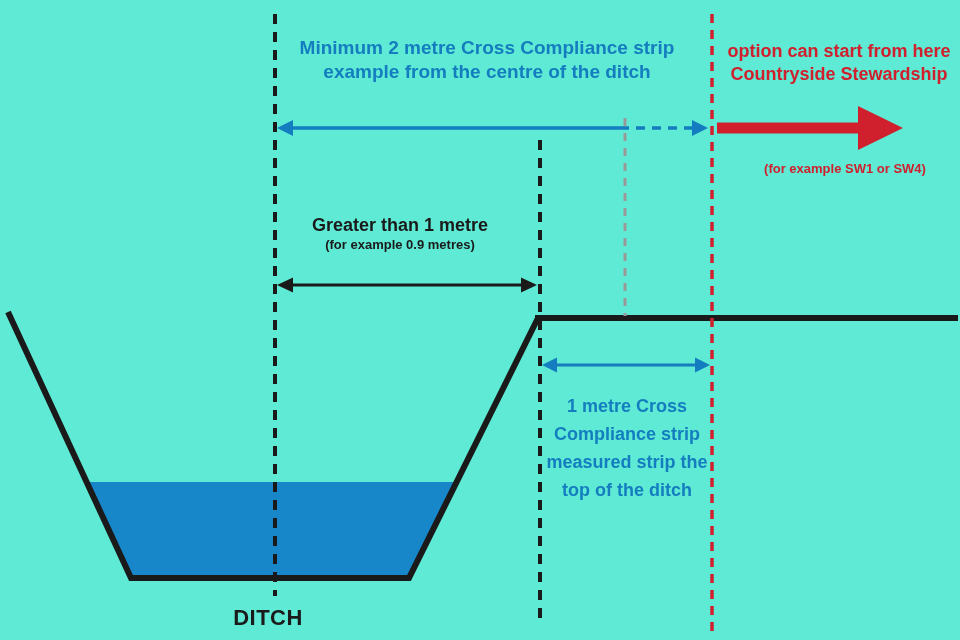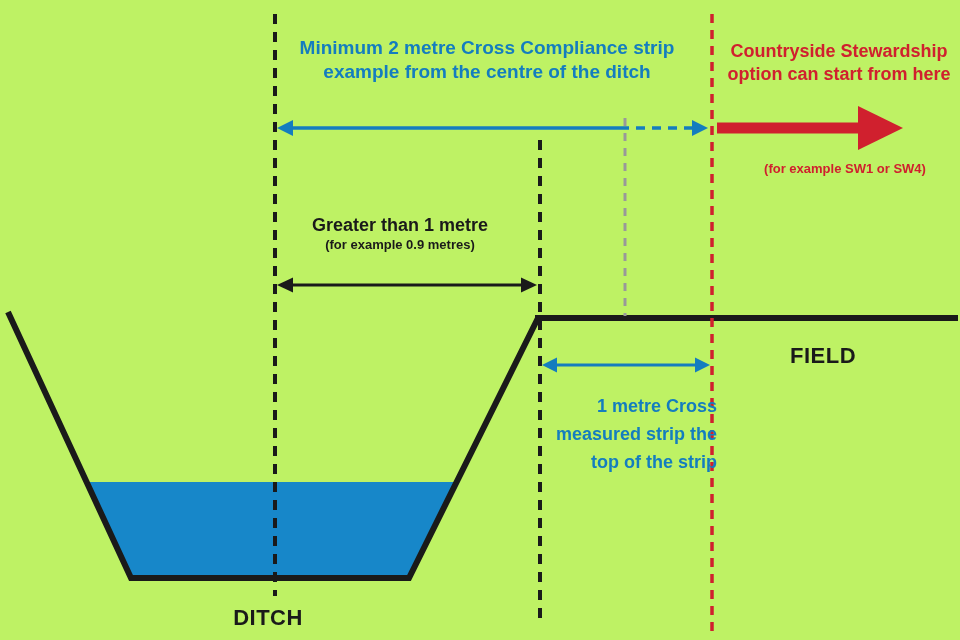--- a/index.html
+++ b/index.html
@@ -2,21 +2,21 @@
 <html><head>
 <meta charset="utf-8">
 <style>
   * { margin: 0; padding: 0; box-sizing: border-box; }
   html, body { background: #ffffff; }
   body { font-family: "Liberation Sans", sans-serif; }
   .stage {
     position: relative;
     width: 960px;
     height: 640px;
-    background: #bef264;
+    background: #5eead4;
     overflow: hidden;
   }
   .stage svg { position: absolute; left: 0; top: 0; }
   .label {
     position: absolute;
     font-weight: bold;
     text-align: center;
     line-height: 1.25;
   }
   .blue  { color: #147dbf; }
@@ -74,34 +74,34 @@
       <polygon points="710,365 695,357.5 695,372.5" fill="#147dbf"></polygon>
     </g>
   </svg>
 
   <div class="label blue fs19" style="left:277px; top:36px; width:420px;">
     <div>Minimum 2 metre Cross Compliance strip</div>
     <div>example from the centre of the ditch</div>
   </div>
 
   <div class="label red fs18" style="left:720px; top:40px; width:238px;">
+    <div>option can start from here</div>
     <div>Countryside Stewardship</div>
-    <div>option can start from here</div>
   </div>
 
   <div class="label red fs13" style="left:725px; top:161px; width:240px;">(for example SW1 or SW4)</div>
 
   <div class="label black" style="left:280px; top:214px; width:240px;">
     <div class="fs17">Greater than 1 metre</div>
     <div class="fs13">(for example 0.9 metres)</div>
   </div>
 
-  <div class="label black fs22" style="left:763px; top:342px; width:120px;">FIELD</div>
 
-  <div class="label blue fs17 tall" style="left:537px; top:393px; width:180px;text-align:right;">
+  <div class="label blue fs17 tall" style="left:537px; top:393px; width:180px;">
     <div>1 metre Cross</div>
+    <div>Compliance strip</div>
     <div>measured strip the</div>
-    <div>top of the strip</div>
+    <div>top of the ditch</div>
   </div>
 
   <div class="label black fs22" style="left:208px; top:604px; width:120px;">DITCH</div>
 
 </div>
 
 </body></html>

